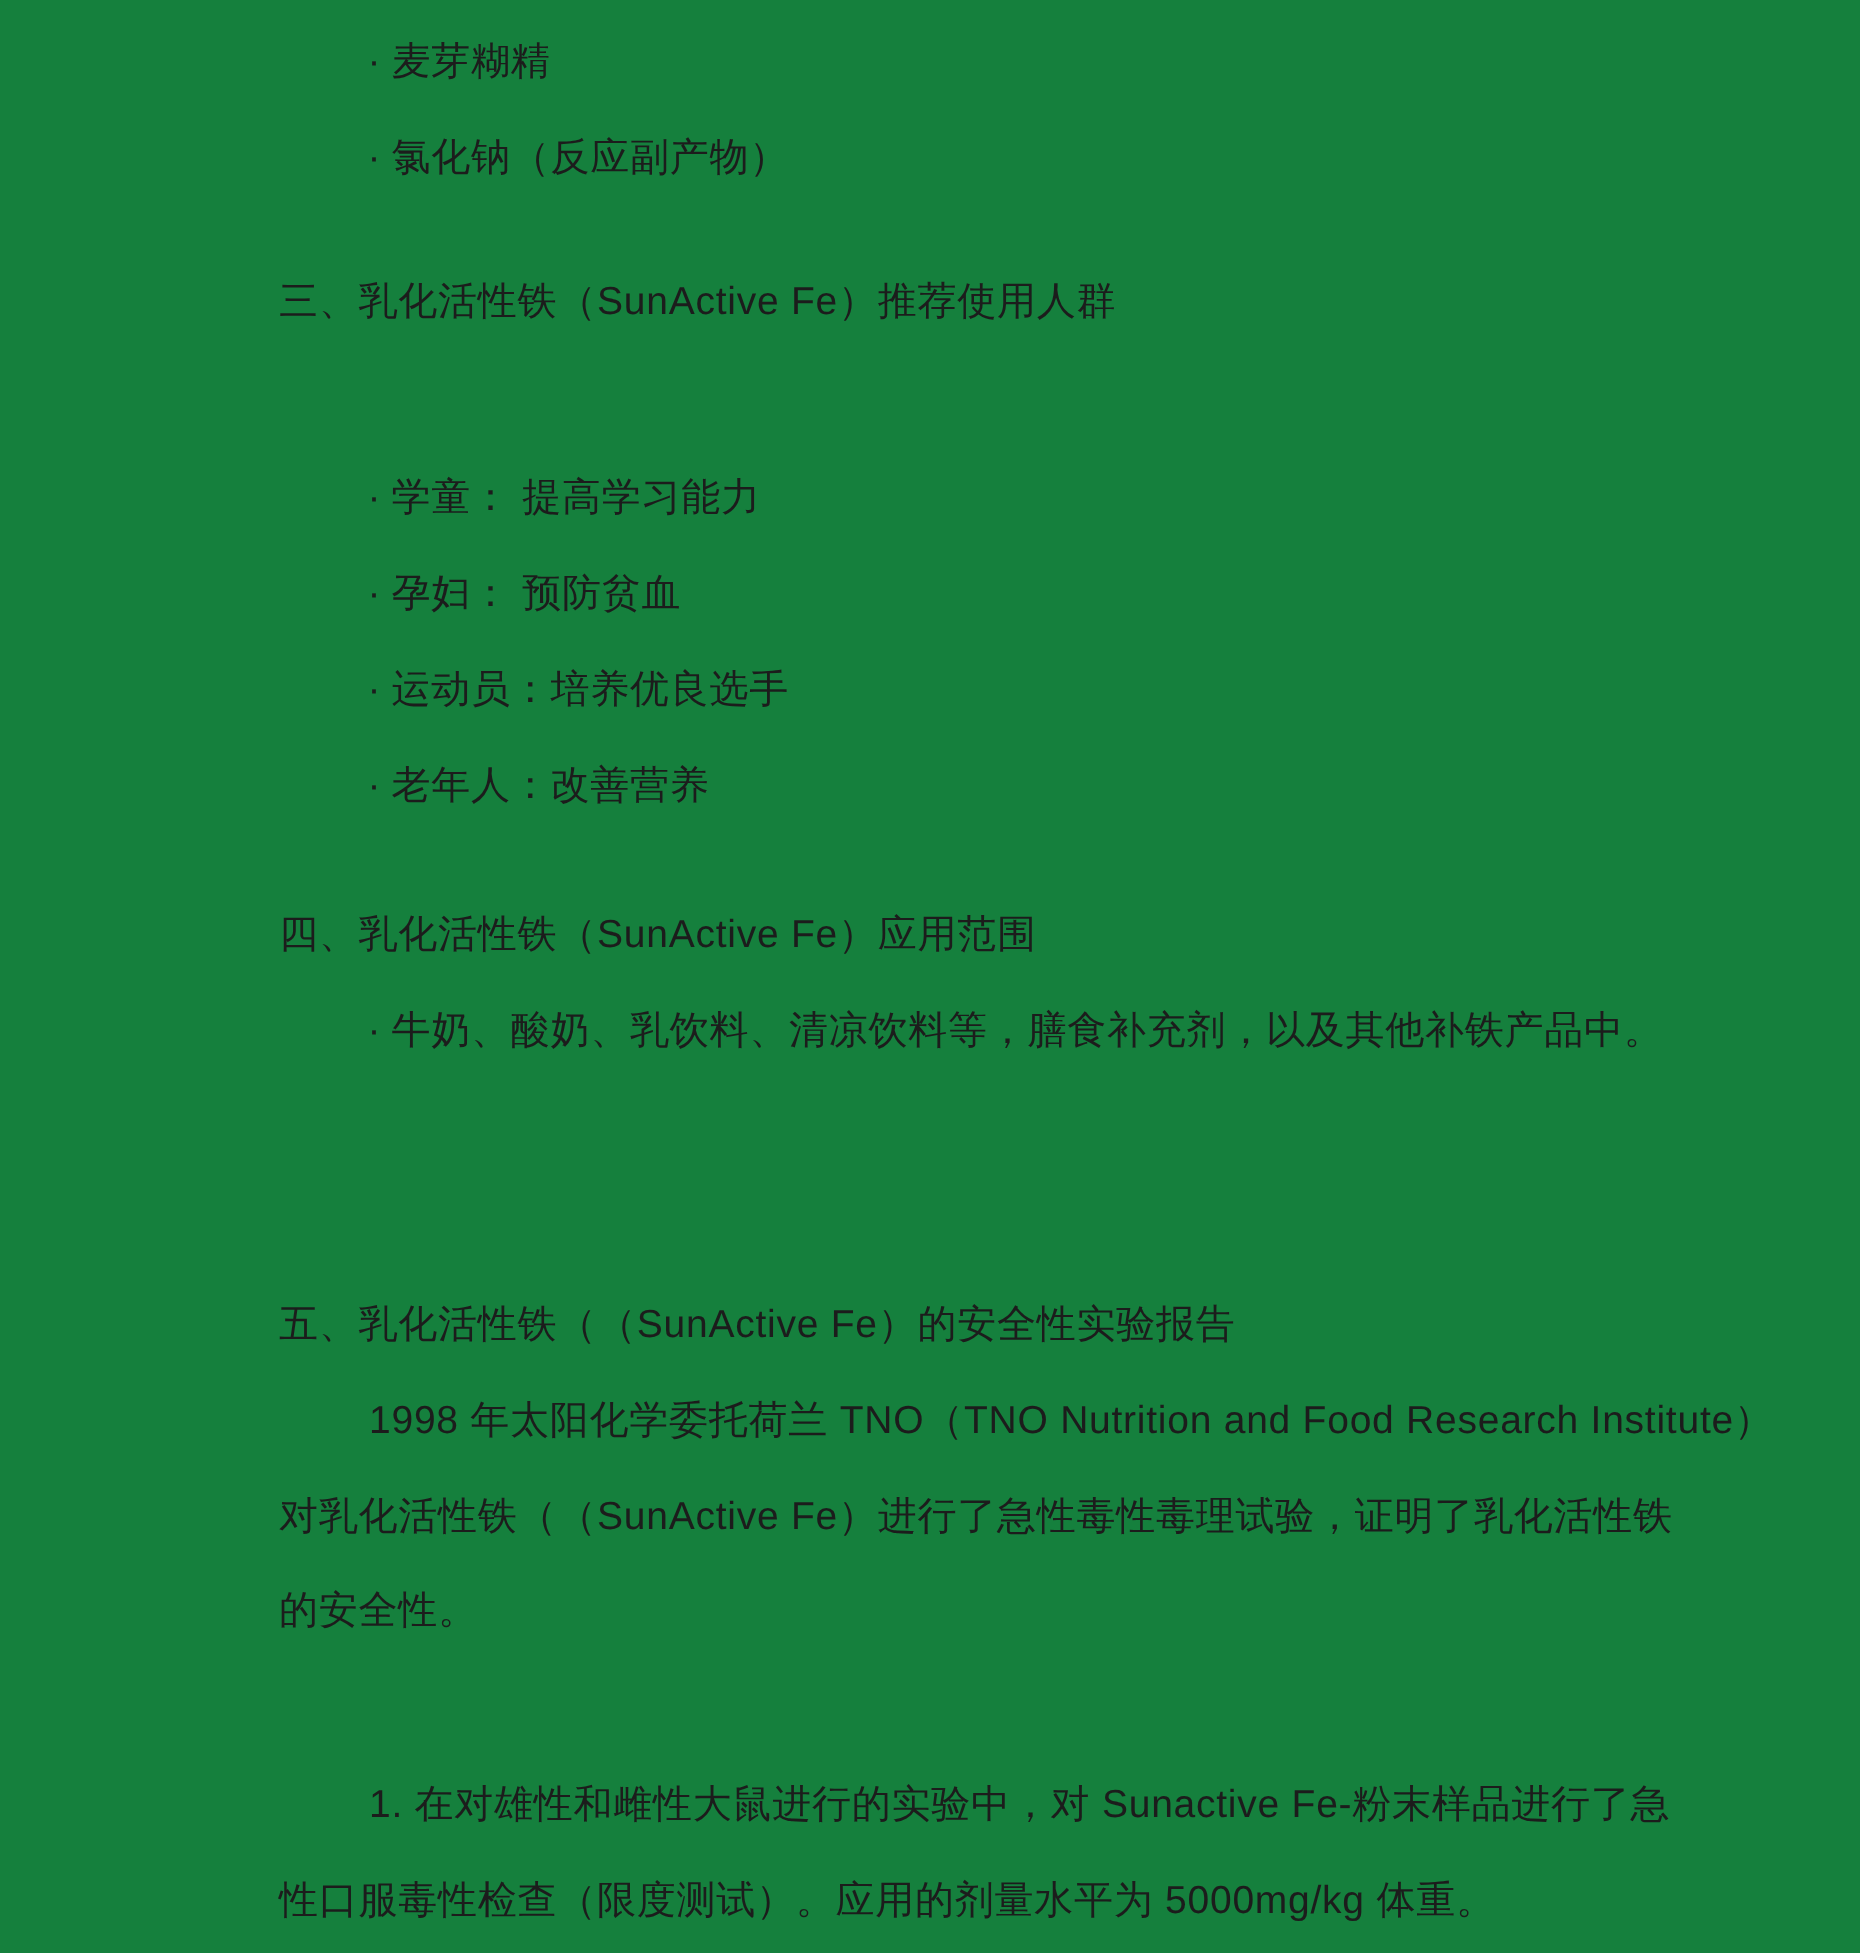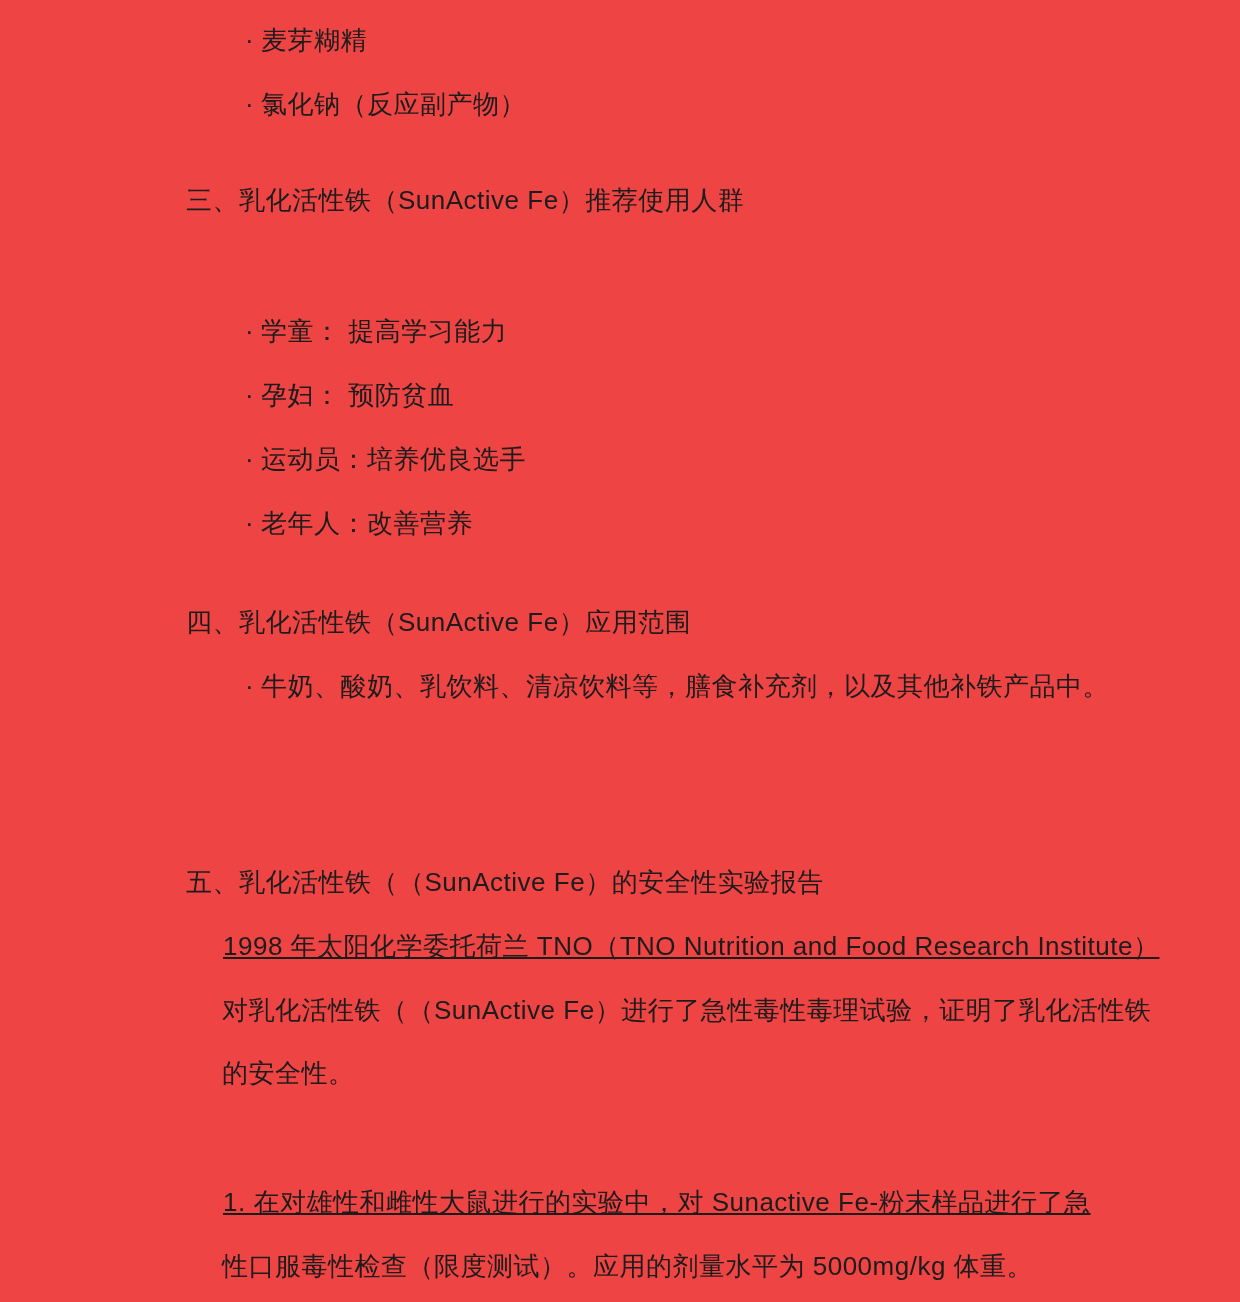--- a/index.html
+++ b/index.html
@@ -4,21 +4,21 @@
 <style>
   html, body {
     margin: 0;
     padding: 0;
     background: #ffffff;
   }
   .page {
     position: relative;
     width: 1240px;
     height: 1302px;
-    background: #ef4444;
+    background: #15803d;
     font-family: "Liberation Sans", sans-serif;
     color: #1c1c1c;
     overflow: hidden;
   }
   .line {
     position: absolute;
     font-size: 26px;
     line-height: 1.25;
     white-space: pre;
     letter-spacing: 0.5px;
@@ -29,25 +29,23 @@
   }
   .bullet {
     left: 245px;
   }
   .bullet .dot {
     display: inline-block;
     min-width: 16px;
   }
   .body-flush {
     left: 186px;
-    margin-left: 36px;
   }
   .body-indent {
-    left: 223px;
-    text-decoration: underline;
+    left: 246px;
   }
 </style>
 </head>
 <body>
 
 <div class="page">
 
   <div class="line bullet" style="top:24px"><span class="dot">·</span><span>麦芽糊精</span></div>
 
   <div class="line bullet" style="top:88px"><span class="dot">·</span><span>氯化钠（反应副产物）</span></div>

